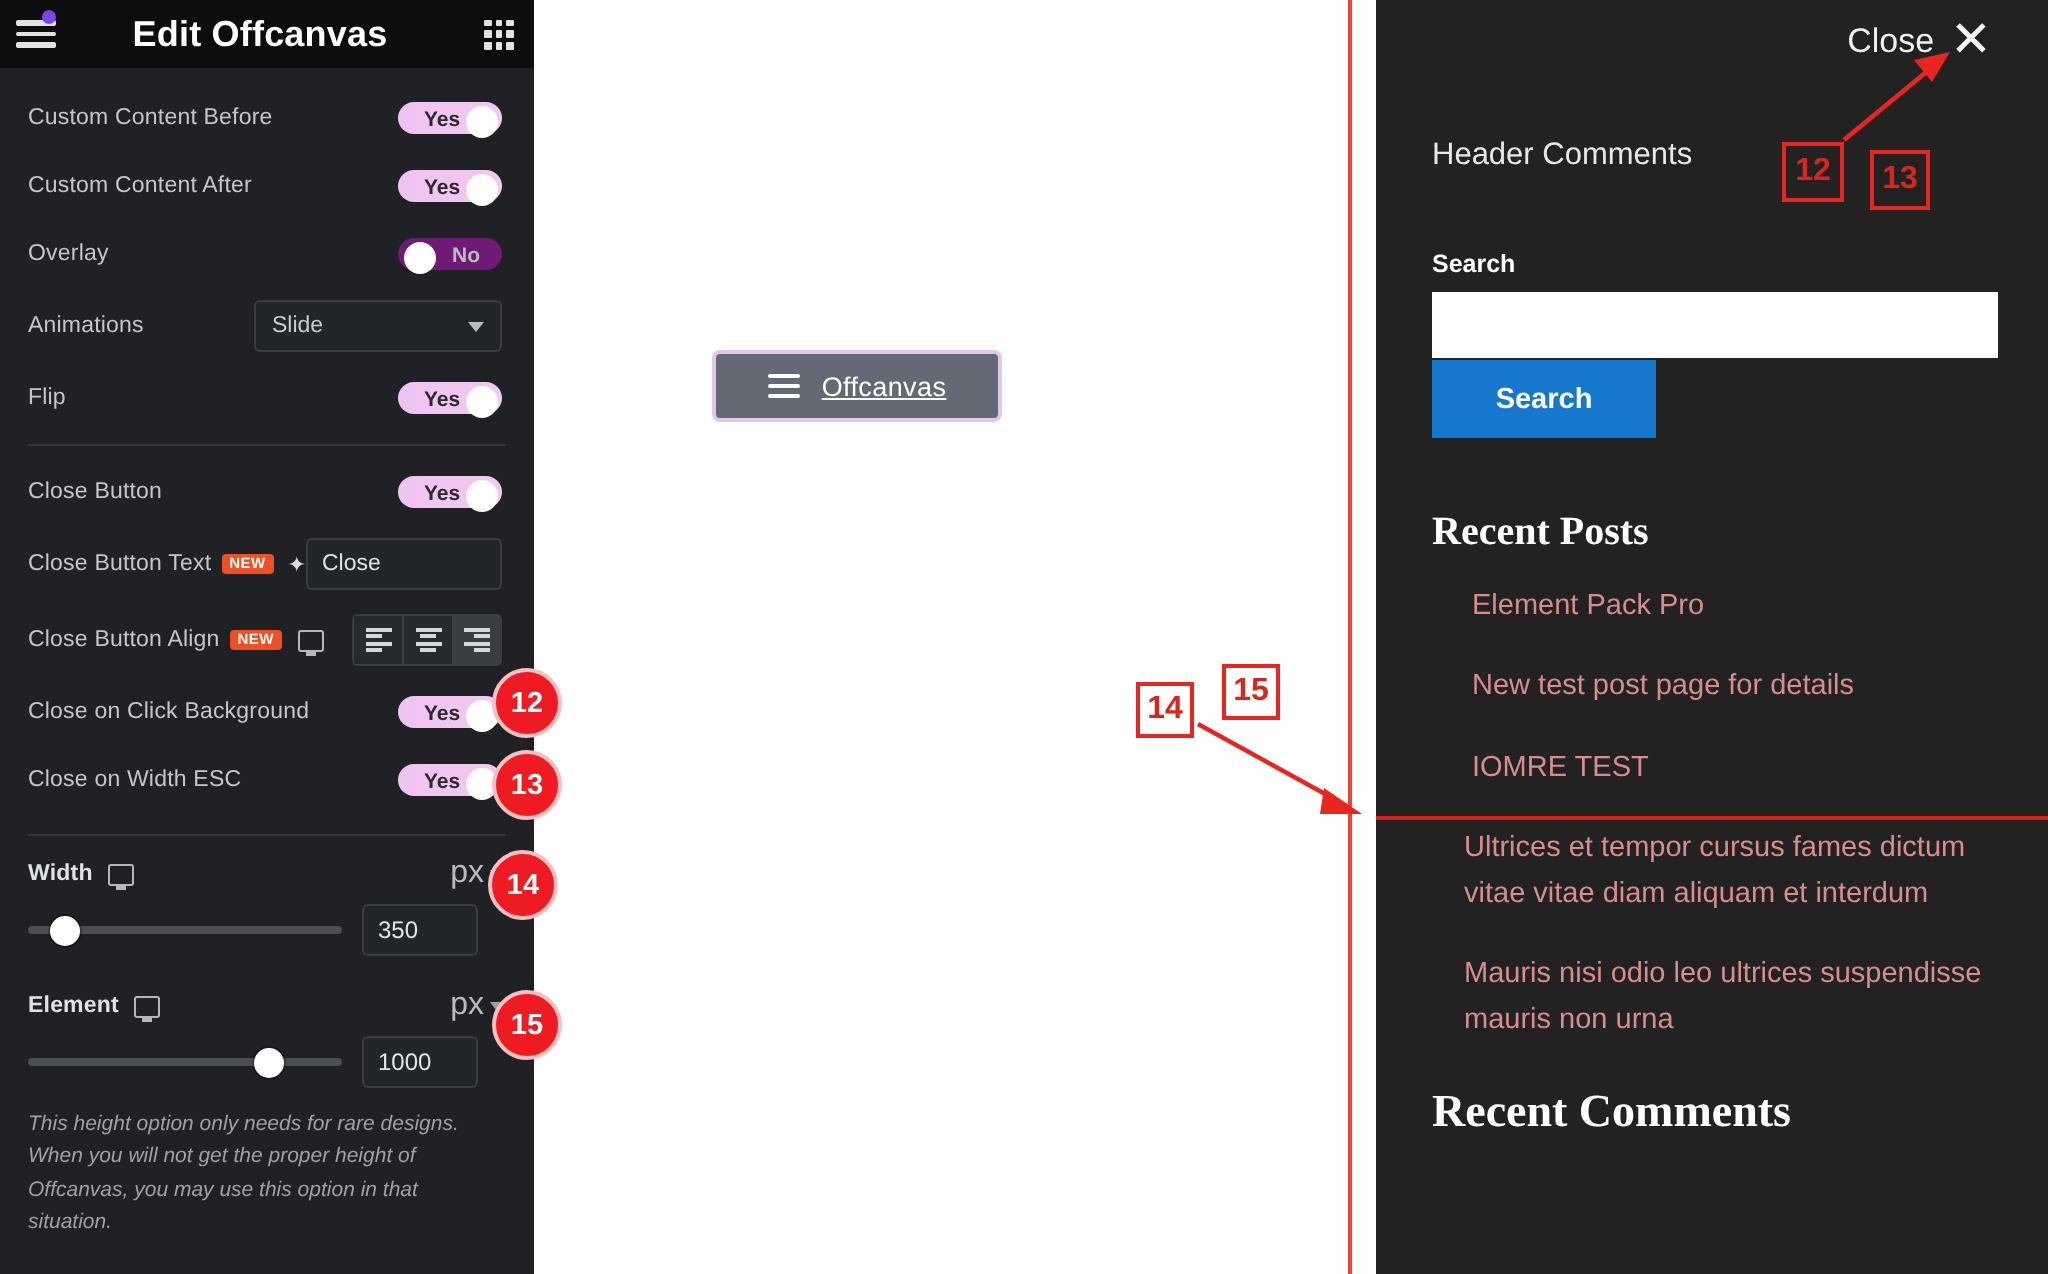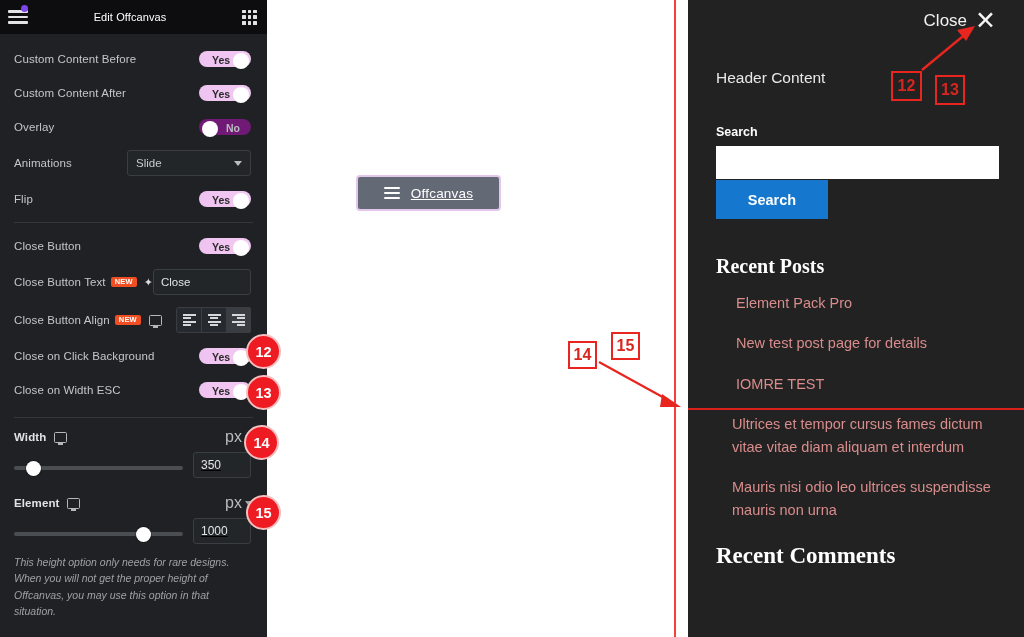--- a/index.html
+++ b/index.html
@@ -28,21 +28,21 @@
   .hamburger i { display:block; position:absolute; left:0; width:20px; height:2.6px; background:#e3e3e6; border-radius:1px; }
   .hamburger i:nth-child(1){ top:0; }
   .hamburger i:nth-child(2){ top:5.5px; }
   .hamburger i:nth-child(3){ top:11px; }
   .dot-badge {
     position:absolute; left:21px; top:5px;
     width:7px; height:7px; border-radius:50%; background:#7b45e8;
   }
   .panel-title {
     flex:1; text-align:center;
-    color:#fff; font-size:11px; font-weight:normal;
+    color:#fff; font-size:18px; font-weight:bold;
     letter-spacing:.1px;
     margin-left:-10px;
   }
   .grid-icon { width:15px; height:15px; display:grid; grid-template-columns:repeat(3,1fr); grid-template-rows:repeat(3,1fr); gap:2px; cursor:pointer; }
   .grid-icon span { background:#e2e2e5; border-radius:.5px; }
 
   .panel-body { padding: 0; }
 
   .row {
     display:flex; align-items:center;
@@ -147,21 +147,21 @@
   .align-btn.right .bars i:nth-child(4){width:8px}
 
   
   .unit {
     color:#b8bbc0; font-size:16px; cursor:pointer;
     display:flex; align-items:center; gap:3px;
   }
   .unit .uc { width:0;height:0;border-left:3.5px solid transparent;border-right:3.5px solid transparent;border-top:4px solid #9da0a5; }
 
   
-  .slider-row { display:flex; align-items:flex-end; padding: 2px 16px 0 14px; gap:10px;text-decoration:underline; }
+  .slider-row { display:flex; align-items:center; padding: 2px 28px 0 14px; gap:10px; }
   .slider { position:relative; height:20px; flex:1; display:flex; align-items:center; }
   .slider .track { width:100%; height:4px; background:#4a4d52; border-radius:2px; }
   .slider .thumb {
     position:absolute; width:15px; height:15px; border-radius:50%;
     background:#fff; top:3px; cursor:pointer;
     box-shadow:0 0 0 1px rgba(0,0,0,.25);
   }
   .num-field {
     width:58px; height:26px; background:#232629;
     border:1px solid #3a3d42; border-radius:3px;
@@ -454,21 +454,21 @@
       <span class="oc-label">Offcanvas</span>
     </div>
   </div>
 
   <div class="offcanvas">
     <div class="oc-close">
       <span class="ctext">Close</span>
       <span class="cx">✕</span>
     </div>
 
-    <div class="oc-header-content">Header Content</div>
+    <div class="oc-header-content">Header Comments</div>
 
     <div class="oc-search-label">Search</div>
     <input class="oc-search-input" type="text" placeholder="" style="">
     <button class="oc-search-btn">Search</button>
 
     <div class="oc-heading">Recent Posts</div>
     <ul class="oc-list indented">
       <li>
           <a href="#">Element Pack Pro</a>
         </li>

